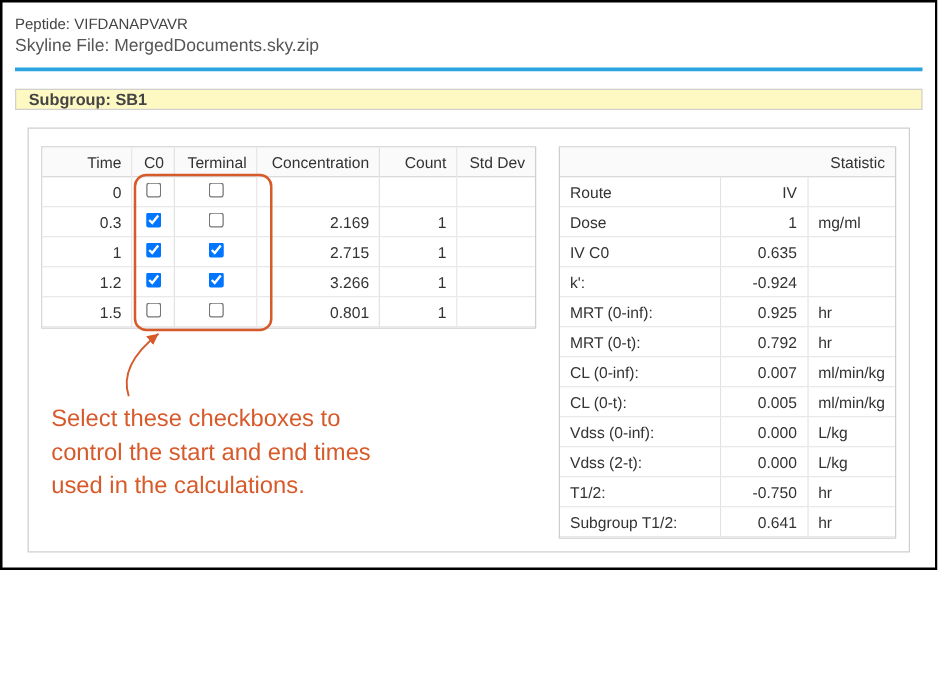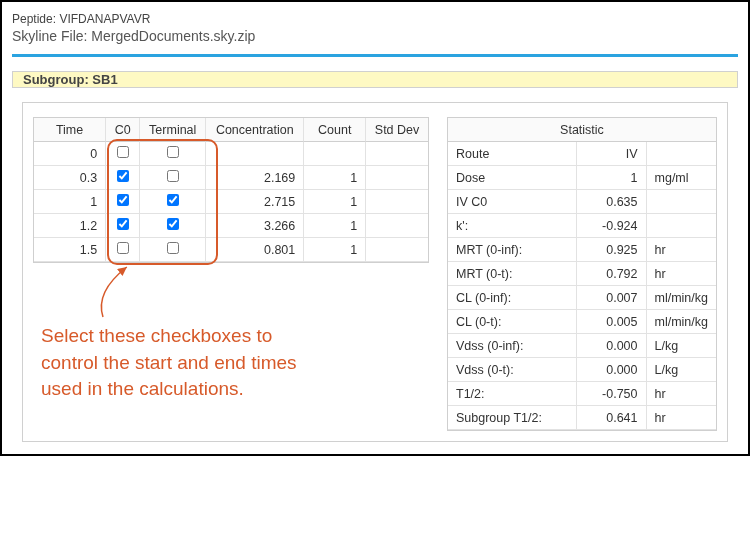--- a/index.html
+++ b/index.html
@@ -81,21 +81,21 @@
   table.grid th, table.grid td {
     border-right: 1px solid #e2e2e2;
     border-bottom: 1px solid #e2e2e2;
     padding: 4px 8px;
     height: 24px;
     background: #fff;
   }
   table.grid th {
     background: #fafafa;
     font-weight: 400;
-    text-align: center;
+    text-align: right;
     color: #333;
     border-bottom: 1px solid #cfcfcf;
   }
   table.grid tr:first-child th { border-top: 0; }
   table.grid th:last-child, table.grid td:last-child { border-right: 0; }
 
   .time-col { width: 70px; text-align: right; }
   .c0-col { width: 30px; text-align: center; }
   .term-col { width: 55px; text-align: center; }
   .conc-col { width: 95px; text-align: right; }
@@ -271,21 +271,21 @@
                 <td class="stat-name">CL (0-t):</td>
                 <td class="stat-val">0.005</td>
                 <td class="stat-unit">ml/min/kg</td>
               </tr>
               <tr>
                 <td class="stat-name">Vdss (0-inf):</td>
                 <td class="stat-val">0.000</td>
                 <td class="stat-unit">L/kg</td>
               </tr>
               <tr>
-                <td class="stat-name">Vdss (0-t):</td>
+                <td class="stat-name">Vdss (2-t):</td>
                 <td class="stat-val">0.000</td>
                 <td class="stat-unit">L/kg</td>
               </tr>
               <tr>
                 <td class="stat-name">T1/2:</td>
                 <td class="stat-val">-0.750</td>
                 <td class="stat-unit">hr</td>
               </tr>
               <tr>
                 <td class="stat-name">Subgroup T1/2:</td>

